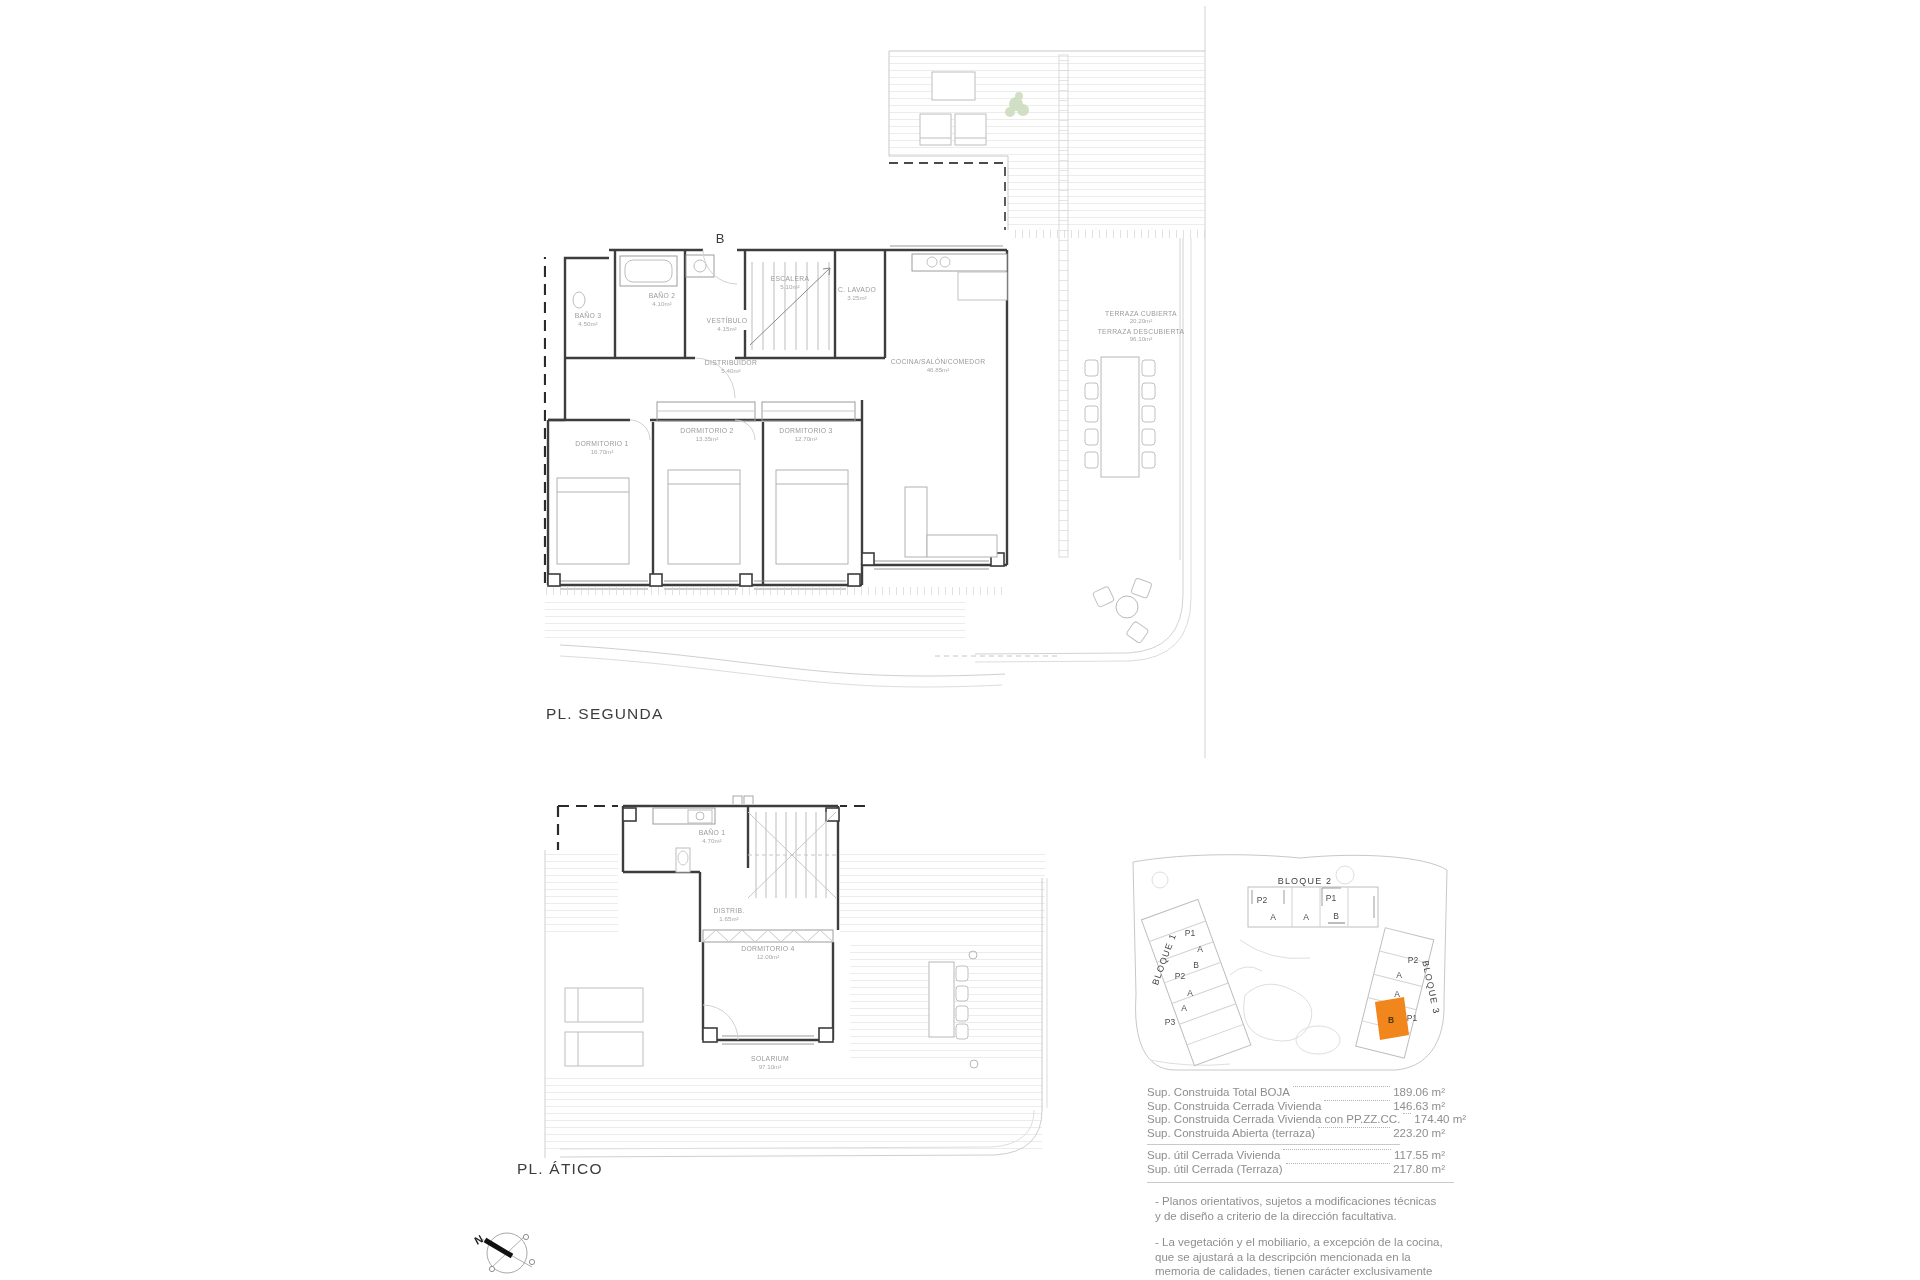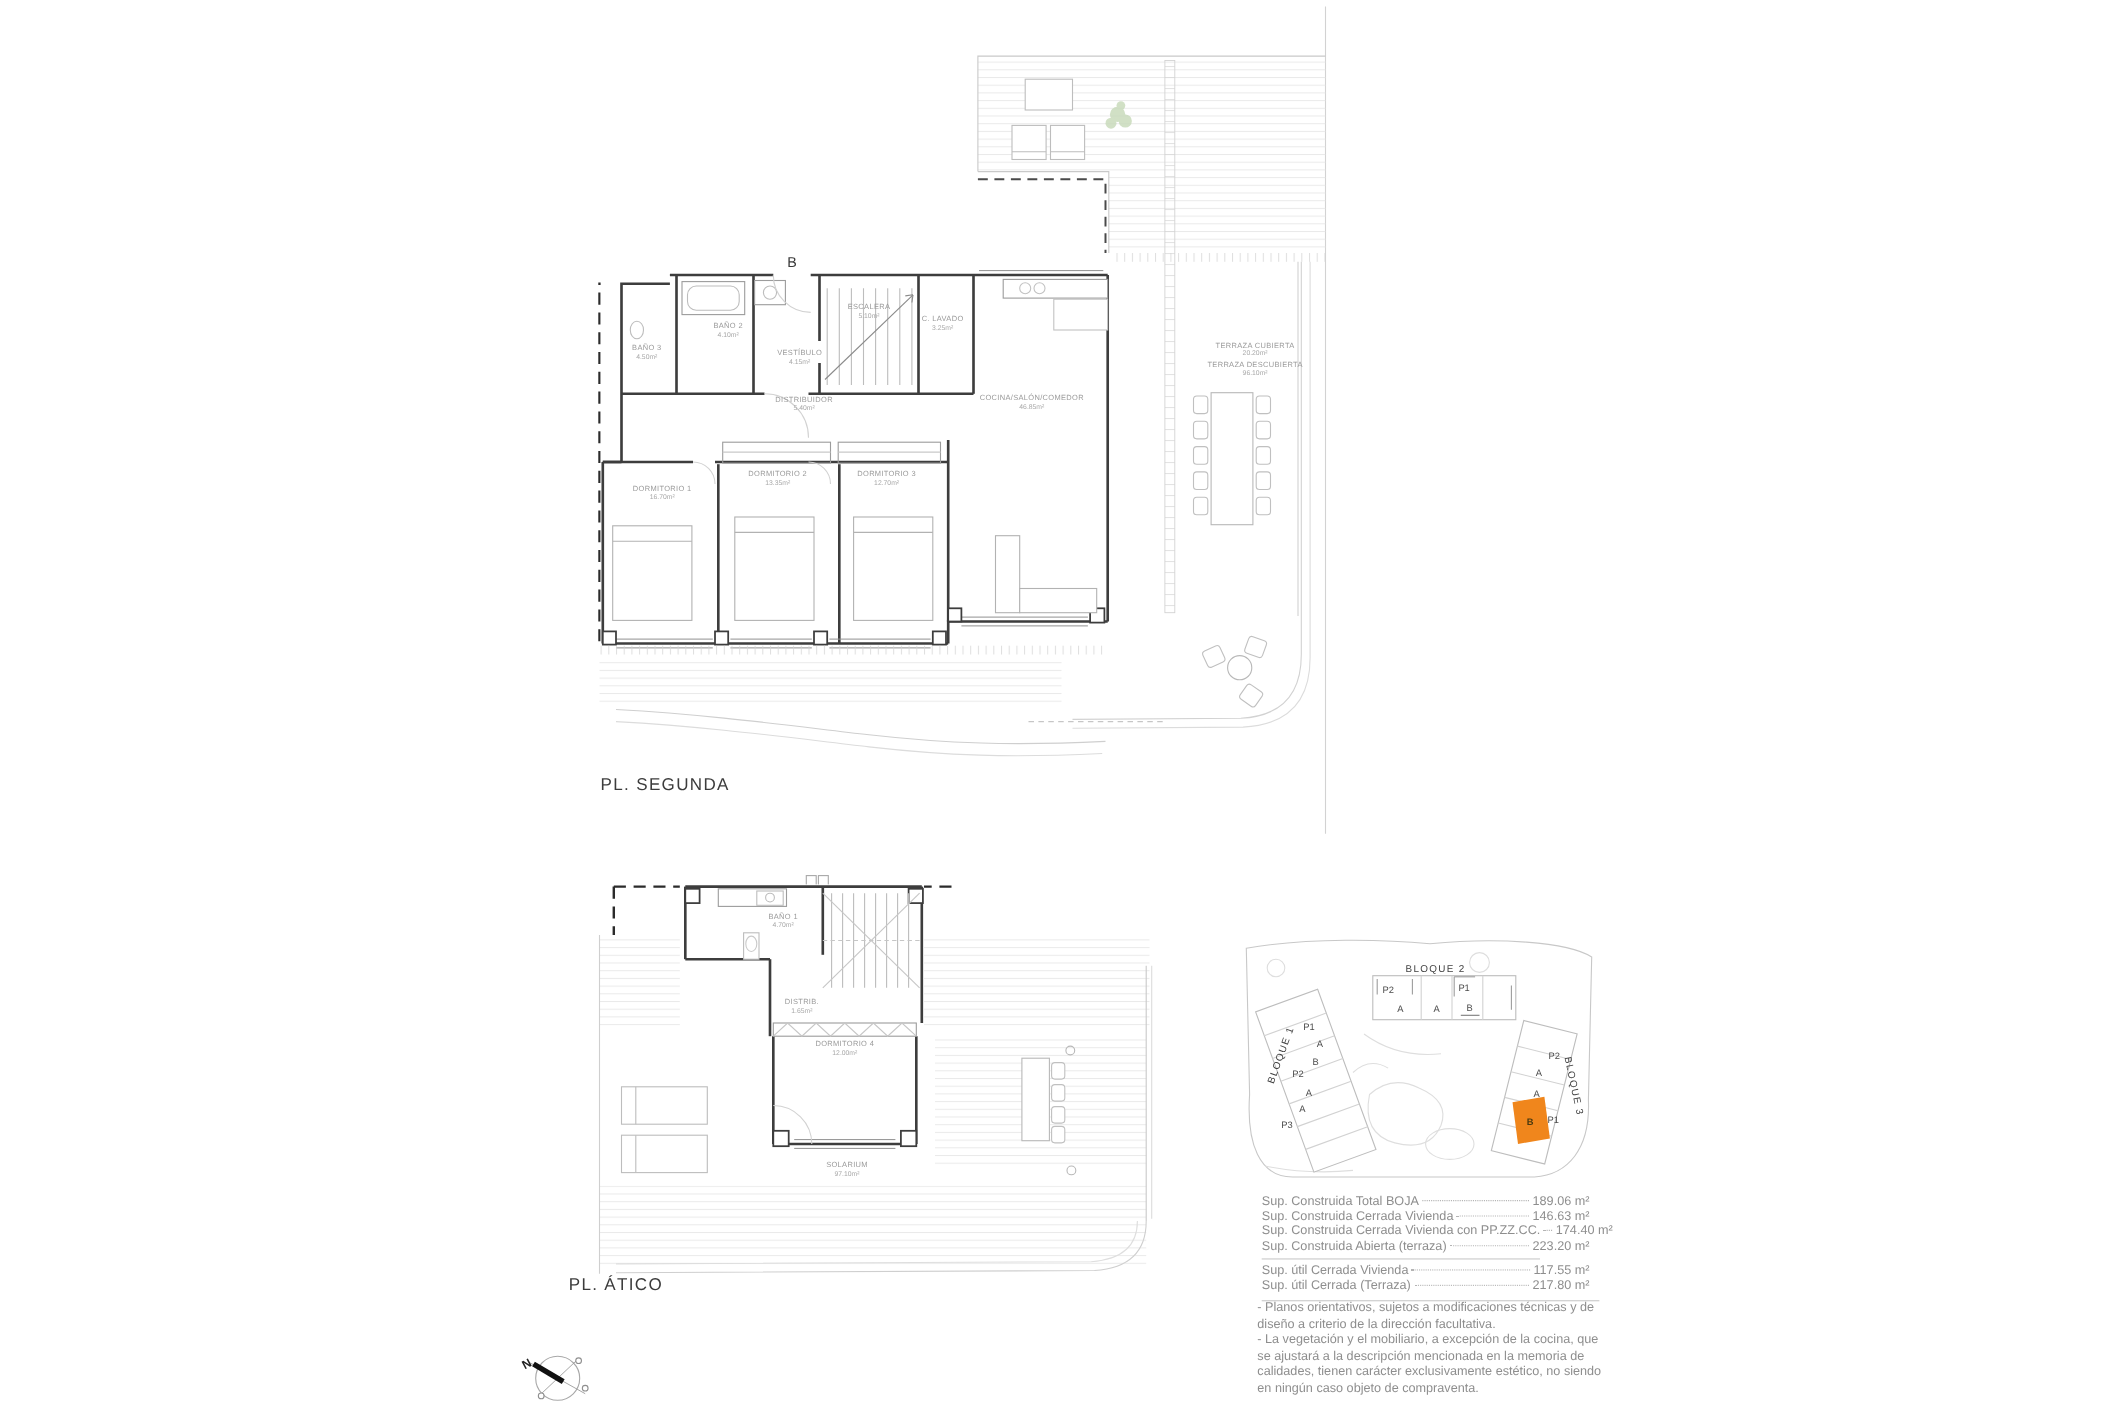--- a/index.html
+++ b/index.html
@@ -10,29 +10,29 @@
   .plan-title{position:absolute;font-size:15.5px;letter-spacing:1.2px;color:#3c3c3c;}
   .room-name{font-size:6.8px;fill:#9a9a9a;text-anchor:middle;letter-spacing:.3px;}
   .room-area{font-size:6.2px;fill:#a8a8a8;text-anchor:middle;}
   .unit-letter{font-size:13px;fill:#3a3a3a;text-anchor:middle;}
   .site-label{font-size:8.5px;fill:#4c4c4c;text-anchor:middle;}
   .site-label-hl{font-size:8.5px;fill:#4a3a10;text-anchor:middle;font-weight:bold;}
   .bloque-title{font-size:9px;fill:#3f3f3f;letter-spacing:1.2px;text-anchor:middle;}
   .north{font-size:11px;fill:#222;font-weight:bold;}
   
   #areas{position:absolute;left:1147px;top:1086px;width:298px;color:#8e8e8e;font-size:11.5px;}
-  .arow{display:flex;align-items:center;line-height:13.5px;height:13.5px;}
+  .arow{display:flex;align-items:flex-start;line-height:13.5px;height:13.5px;}
   .alabel{white-space:nowrap;}
   .aleader{flex:1;border-bottom:1px dotted #b4b4b4;margin:0 3px 2px 3px;min-width:8px;}
   .aval{white-space:nowrap;}
   .asep{border-top:1px solid #c9c9c9;width:85%;margin:4px 0 4px 0;height:0;}
   .abottom{border-top:1px solid #c9c9c9;width:103%;margin-top:6px;height:0;}
   #disclaimer{position:absolute;left:1143px;top:1182px;width:314px;color:#8e8e8e;
               font-size:11.5px;line-height:14.5px;}
-  #disclaimer p{margin:0;}
+  #disclaimer p{margin:12px;}
 </style>
 </head>
 <body>
 
 <div id="page">
 
   <svg style="left:540px;top:0;width:680px;height:760px" viewBox="540 0 680 760">
     <defs>
       <pattern id="deckH" width="6" height="7" patternUnits="userSpaceOnUse">
         <line x1="0" y1="0.5" x2="6" y2="0.5" stroke="#e4e4e4" stroke-width="0.7"></line>

